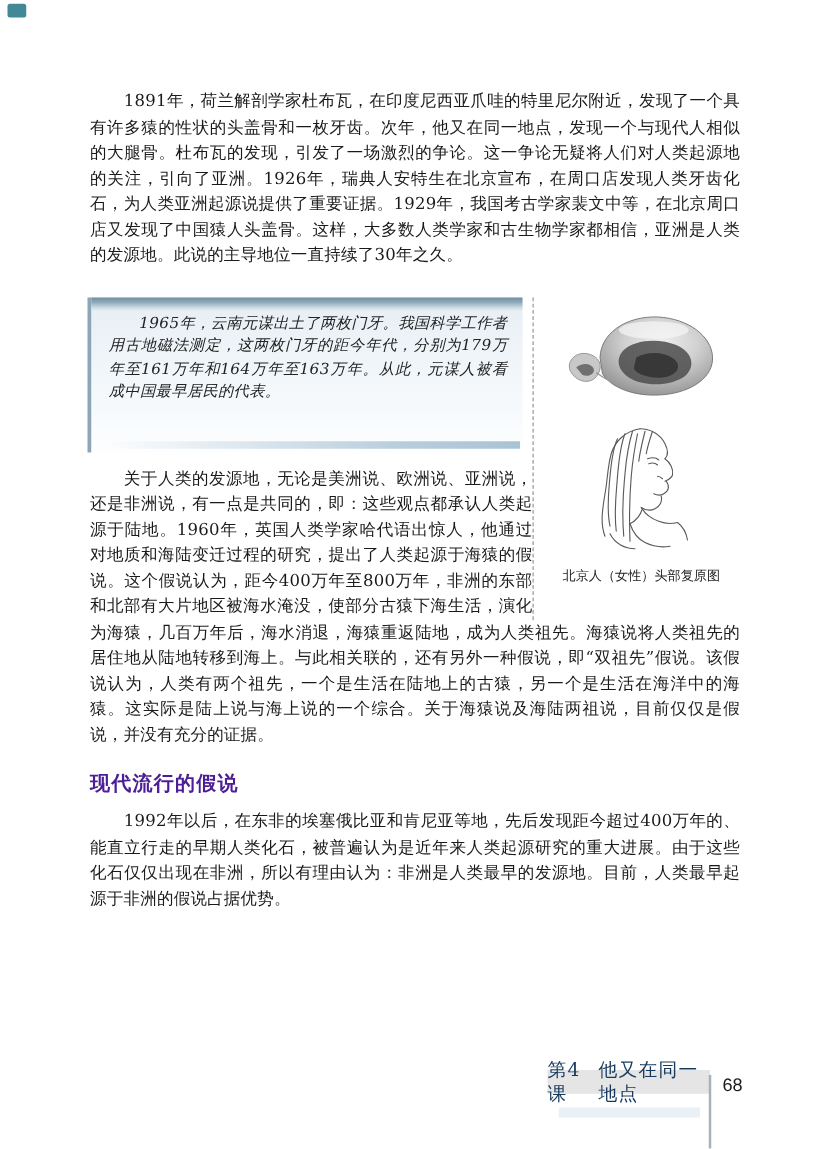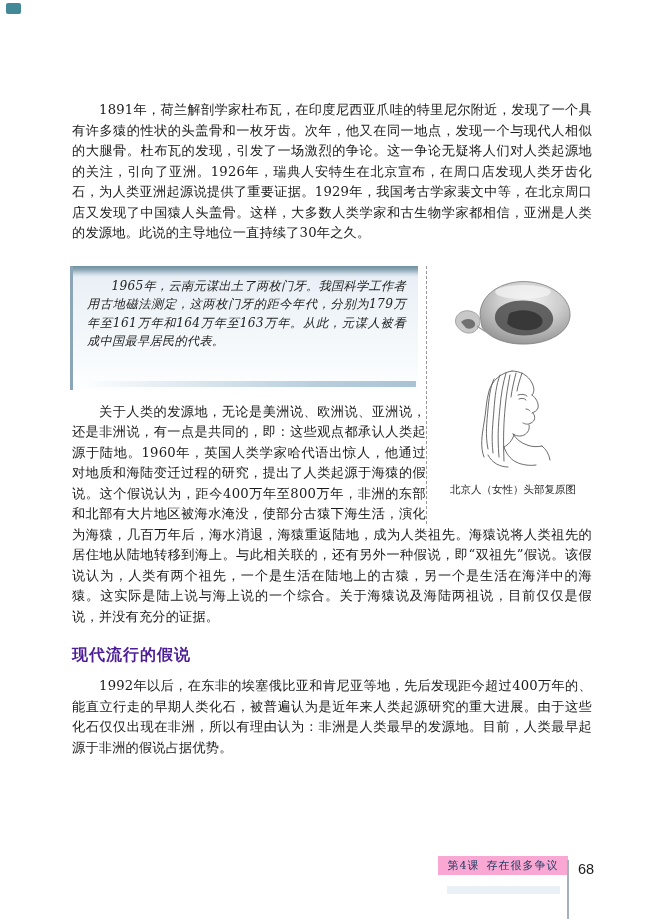--- a/index.html
+++ b/index.html
@@ -4,21 +4,21 @@
 <style>
   html,body{margin:0;padding:0;background:#ffffff;}
   .page{
     position:relative;width:650px;height:919px;background:#ffffff;
     font-family:"DejaVu Serif", serif;color:#1a1a1a;overflow:hidden;
   }
   .corner-mark{
     position:absolute;left:6px;top:3px;width:15px;height:11px;
     background:#2e7b8c;border-radius:2px;opacity:.9;
   }
-  .main{width:520px;margin-left:72px;padding-top:100px;}
+  .main{width:520px;margin-left:72px;padding-top:72px;}
   .para{
     font-size:13.2px;line-height:20.5px;text-align:justify;
     text-indent:2.05em;margin:0;letter-spacing:0.2px;
   }
   
   .hbox{
     position:relative;width:348px;height:124px;margin-top:22px;margin-left:-2px;
     border-left:3px solid #8ca6b8;box-sizing:border-box;
     background:linear-gradient(180deg,#e7eef4 0%,#f4f8fb 60%,#fdfeff 100%);
   }
@@ -47,22 +47,22 @@
   .skull-wrap{margin-top:4px;}
   .face-wrap{margin-top:9px;}
   
   .sec-heading{
     font-size:16px;font-weight:bold;color:#4c1d95;
     margin:18px 0 10px 0;font-family:"DejaVu Sans", sans-serif;letter-spacing:1px;
   }
   
   .footer-bar{
     position:absolute;left:438px;top:856px;width:130px;height:19px;
-    background:#f9a8d4;display:flex;align-items:center;justify-content:center;
-    font-size:11px;color:#16395e;letter-spacing:1px;
+    background:#e5e5e5;display:flex;align-items:center;justify-content:center;
+    font-size:15px;color:#16395e;letter-spacing:1px;
   }
   .footer-bar .lesson-no{margin-right:7px;}
   .footer-shadow{
     position:absolute;left:447px;top:886px;width:113px;height:8px;background:#e9f0f6;
   }
   .footer-line{
     position:absolute;left:567px;top:860px;width:2px;height:59px;background:#a4b2bd;
   }
   .page-num{
     position:absolute;left:578px;top:861px;font-size:14.5px;color:#1c1c1c;
@@ -139,19 +139,19 @@
 
     <h2 class="sec-heading">现代流行的假说</h2>
 
     <p class="para">1992年以后，在东非的埃塞俄比亚和肯尼亚等地，先后发现距今超过400万年的、能直立行走的早期人类化石，被普遍认为是近年来人类起源研究的重大进展。由于这些化石仅仅出现在非洲，所以有理由认为：非洲是人类最早的发源地。目前，人类最早起源于非洲的假说占据优势。</p>
 
 
   </div>
 
   <div class="footer-bar">
     <span class="lesson-no">第4课</span>
-    <span>存在很多争议</span>
+    <span>他又在同一地点</span>
   </div>
   <div class="footer-shadow"></div>
   <div class="footer-line"></div>
   <div class="page-num">68</div>
 
 </div>
 
 </body></html>

